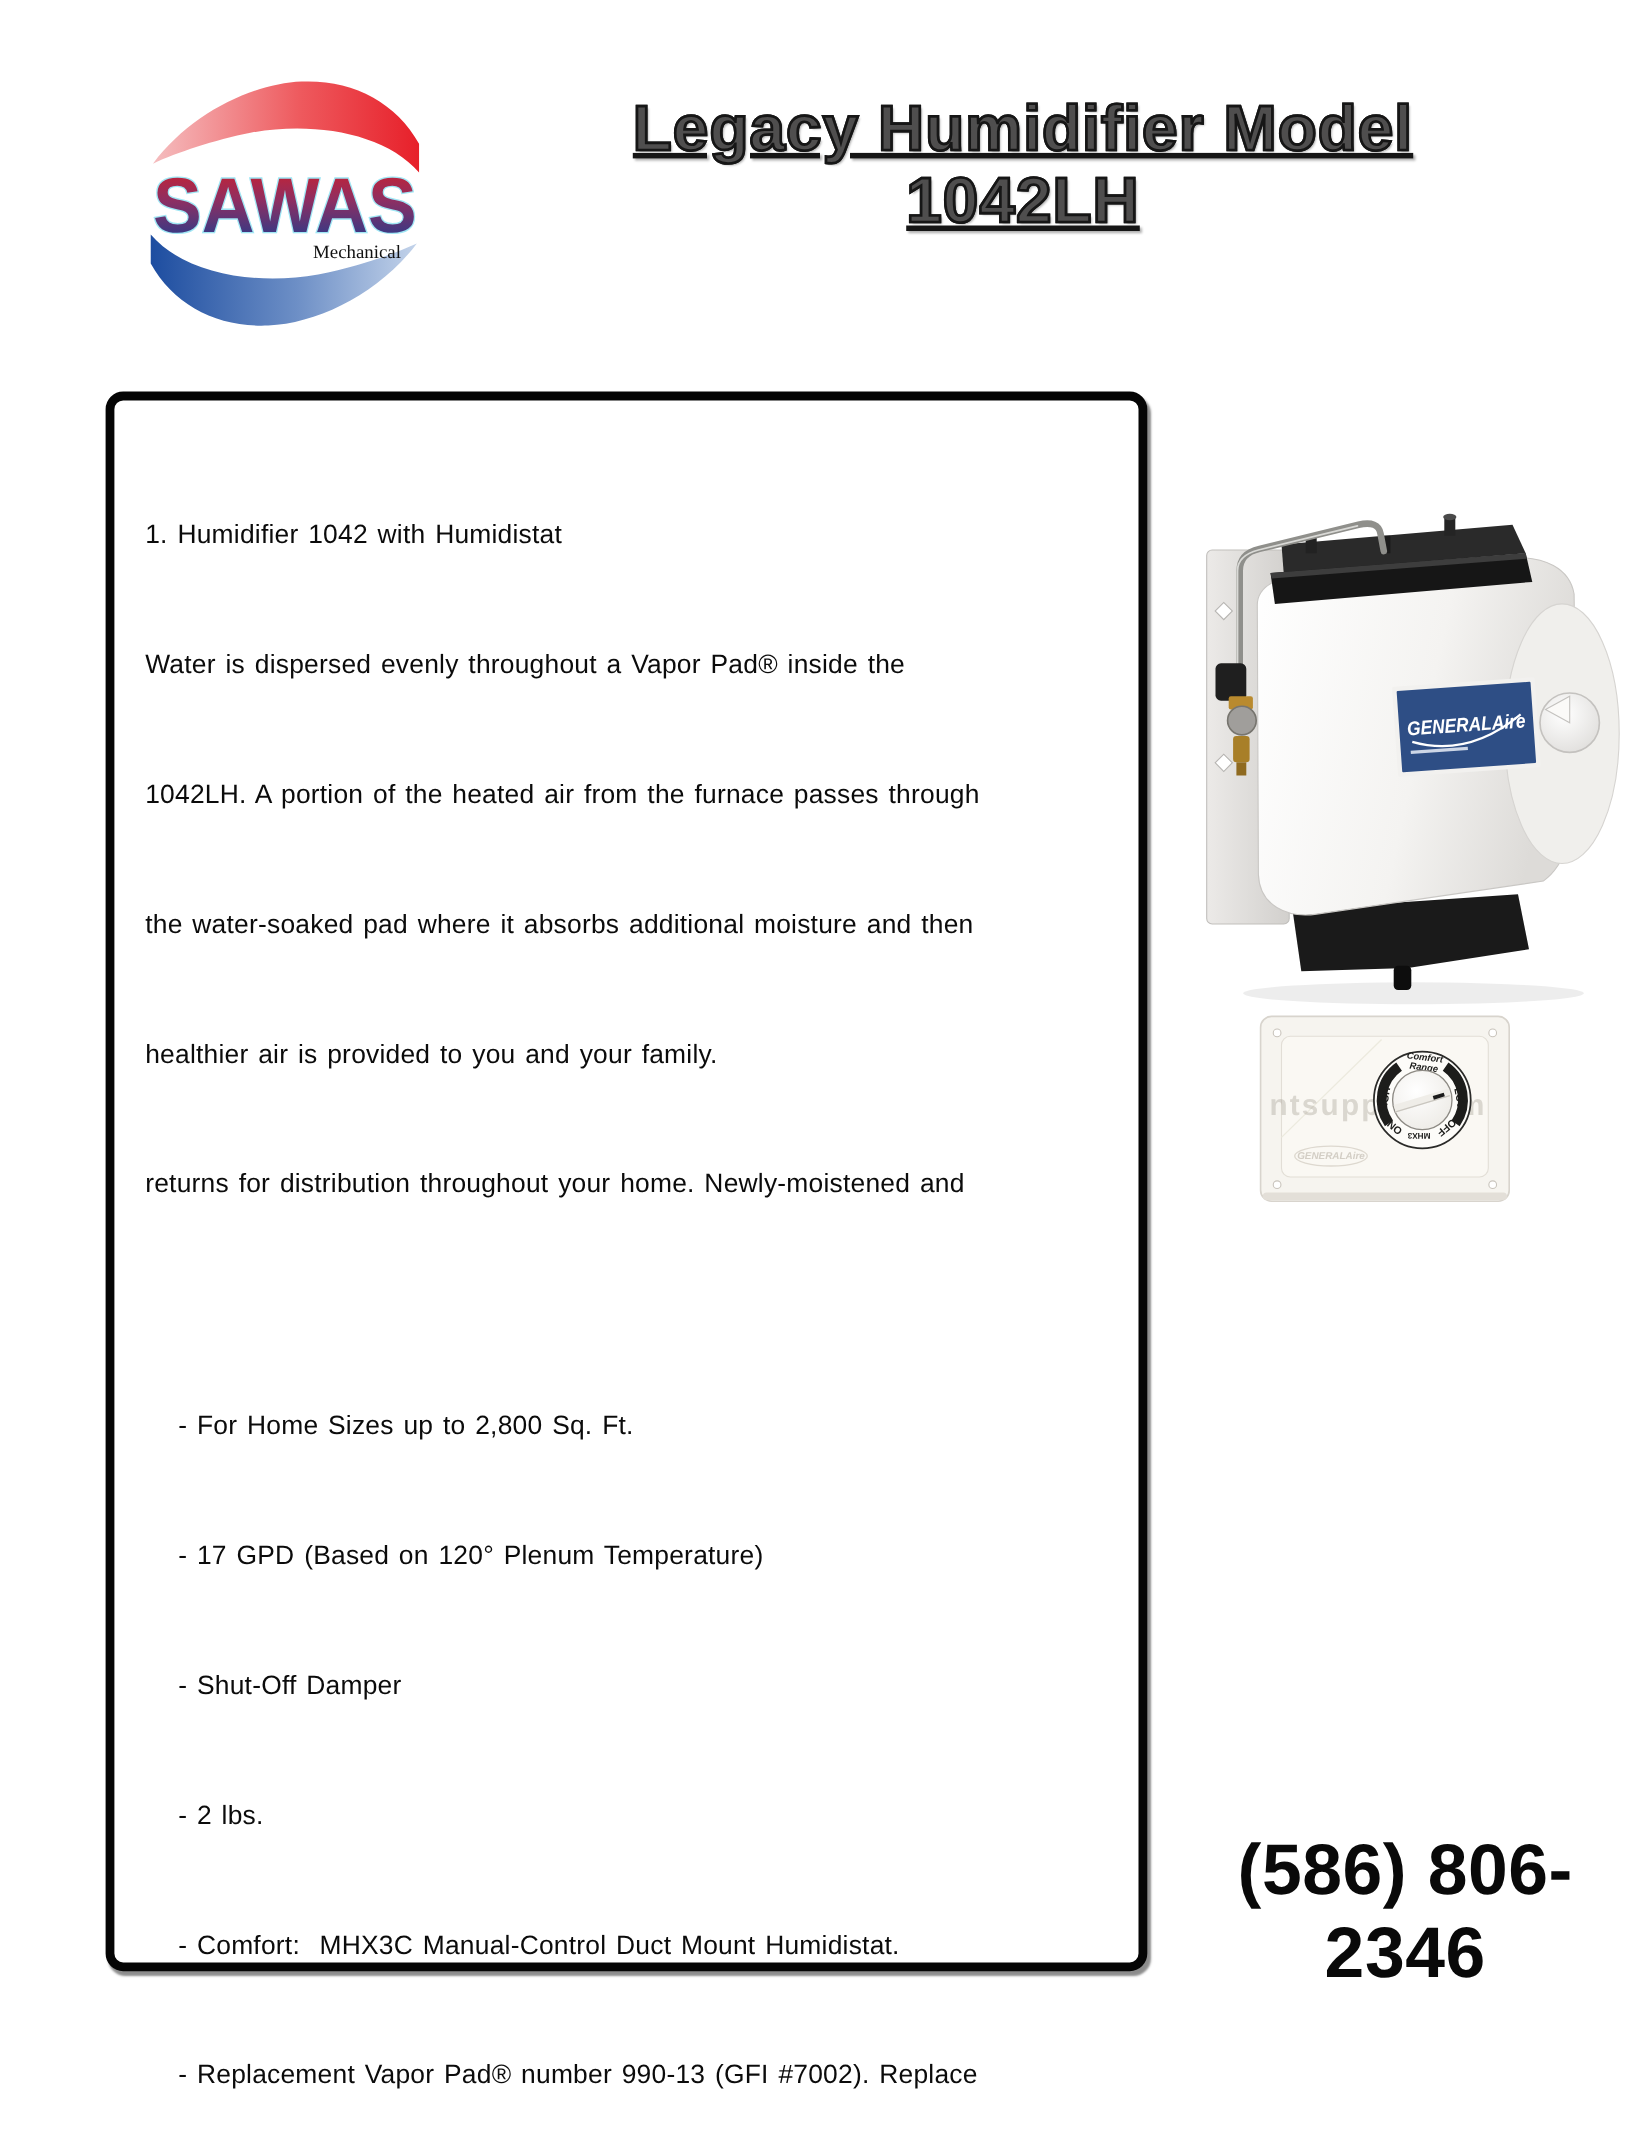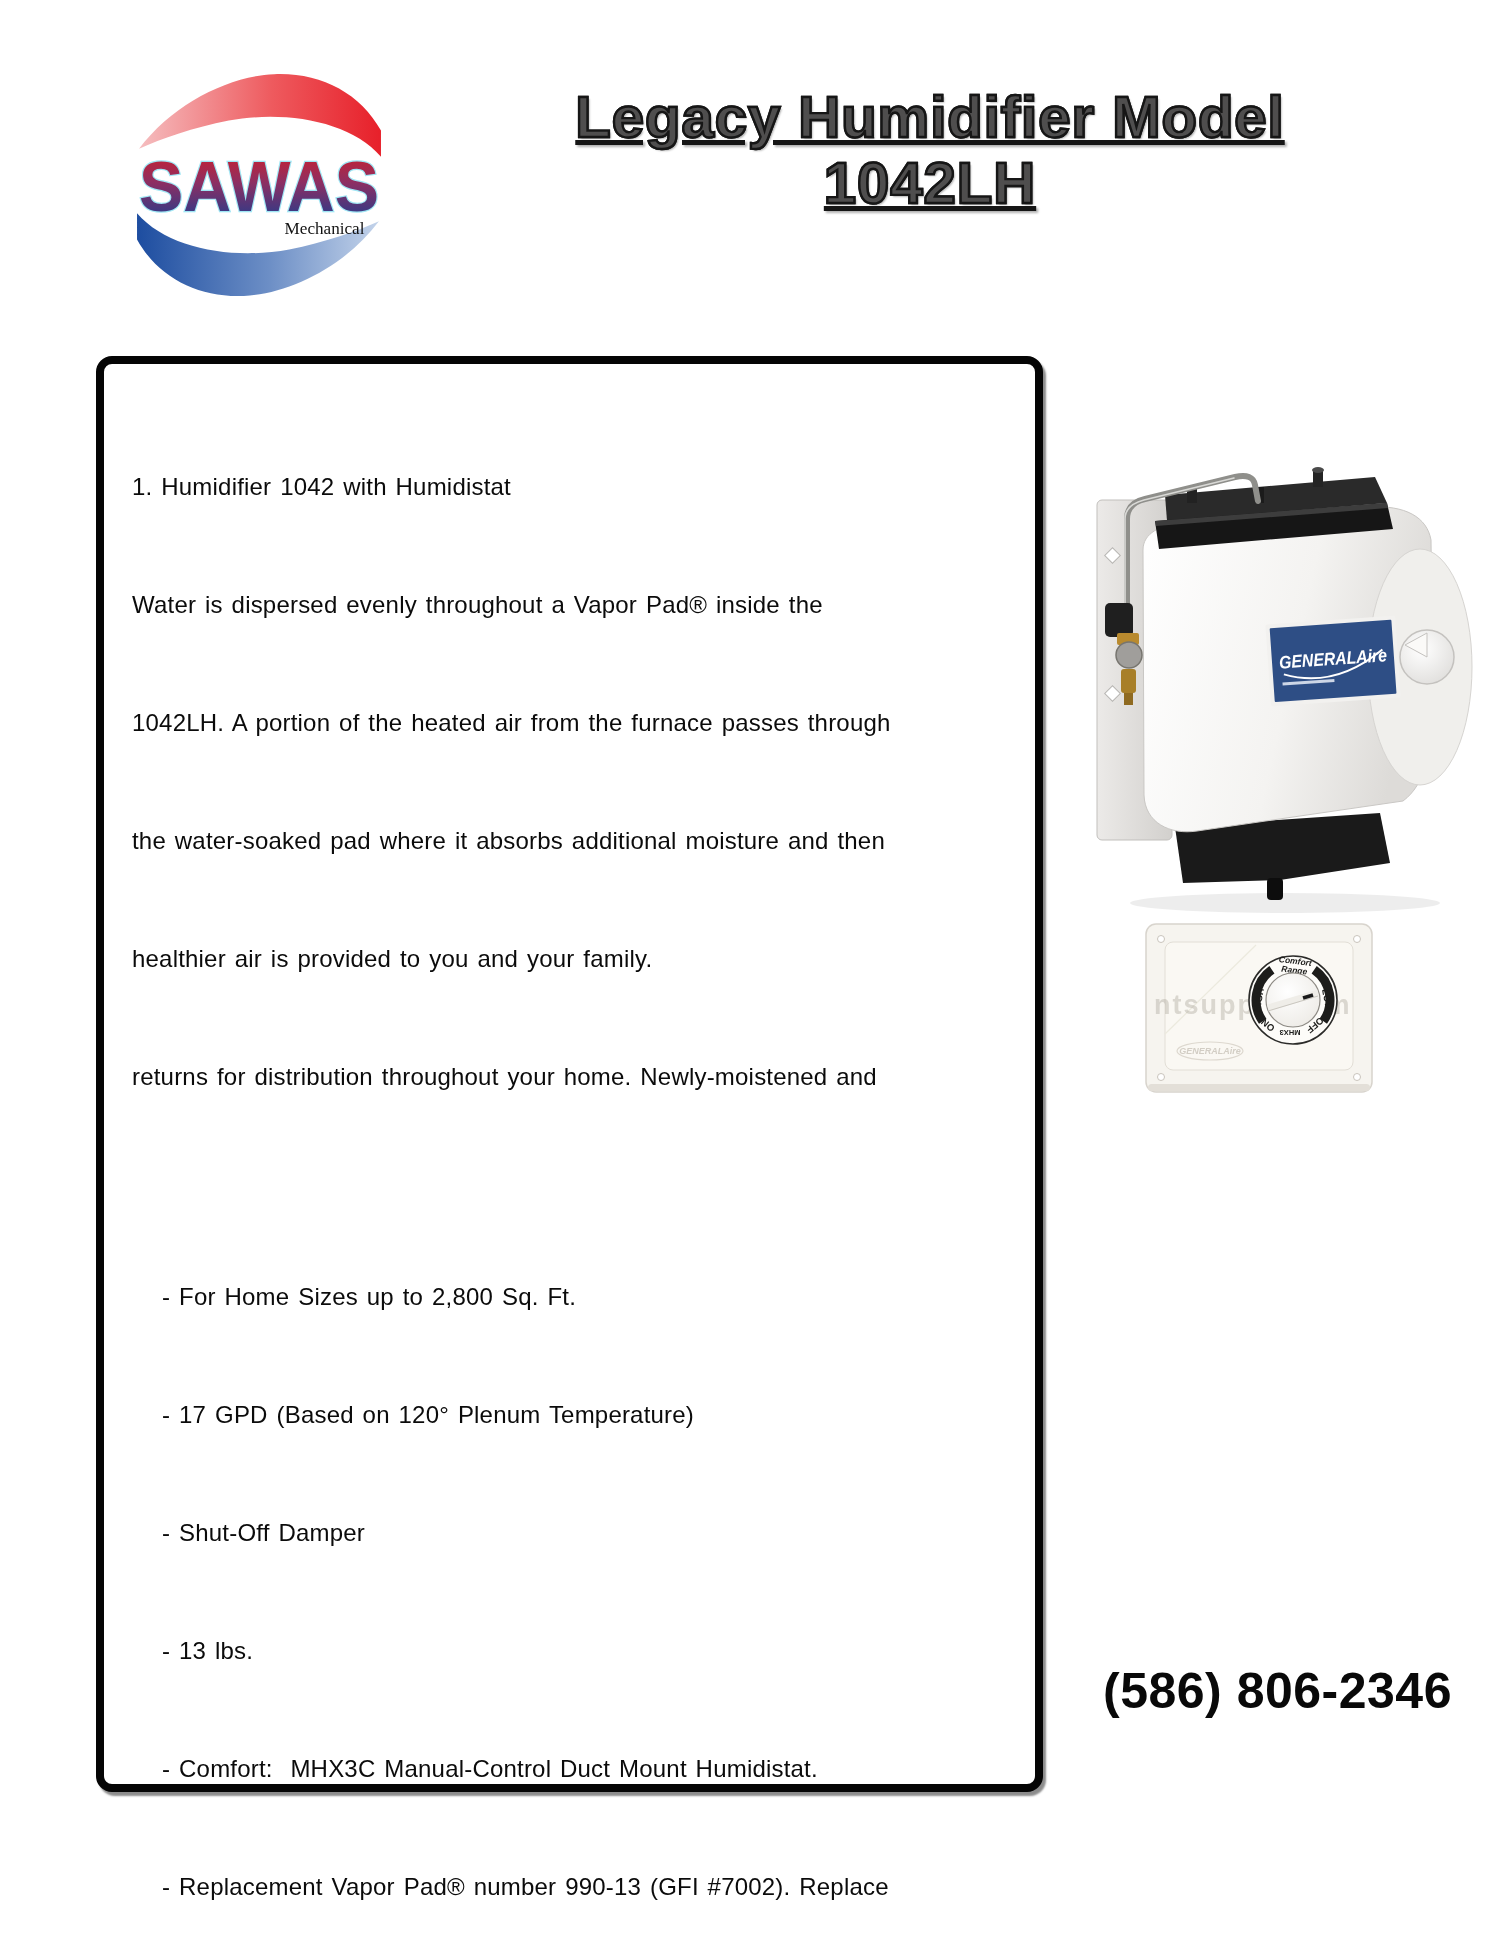--- a/index.html
+++ b/index.html
@@ -27,21 +27,21 @@
   .feat{padding-left:30px;}
   .feat-sm{padding-left:22px;}
   .feat-cont{padding-left:0;}
 
   
   #humidifierArt{position:absolute;left:1075px;top:455px;width:420px;height:470px;}
   #humidistatArt{position:absolute;left:1138px;top:912px;width:244px;height:196px;}
 
   
   #phone{position:absolute;left:1080px;top:1662px;width:395px;text-align:center;
-         font-size:50px;font-weight:bold;letter-spacing:0.5px;color:#090909;}
+         font-size:65px;font-weight:bold;letter-spacing:0.5px;color:#090909;}
 </style>
 </head>
 <body>
 
 <div id="page">
 
   <svg id="logo" viewBox="0 0 250 240">
     <defs>
       <linearGradient id="gradRed" x1="0" y1="0" x2="1" y2="0">
         <stop offset="0" stop-color="#f5bdbf"></stop>
@@ -75,21 +75,21 @@
     <div class="line">1. Humidifier 1042 with Humidistat</div>
     <div class="line">Water is dispersed evenly throughout a Vapor Pad® inside the</div>
     <div class="line">1042LH. A portion of the heated air from the furnace passes through</div>
     <div class="line">the water-soaked pad where it absorbs additional moisture and then</div>
     <div class="line">healthier air is provided to you and your family.</div>
     <div class="line">returns for distribution throughout your home. Newly-moistened and</div>
     <div class="gap"></div>
     <div class="line feat">- For Home Sizes up to 2,800 Sq. Ft.</div>
     <div class="line feat">- 17 GPD (Based on 120° Plenum Temperature)</div>
     <div class="line feat">- Shut-Off Damper</div>
-    <div class="line feat">- 13 lbs.</div>
+    <div class="line feat">- 2 lbs.</div>
     <div class="line feat">- Comfort:  MHX3C Manual-Control Duct Mount Humidistat.</div>
     <div class="line feat">- Replacement Vapor Pad® number 990-13 (GFI #7002). Replace</div>
     <div class="line feat-cont">1-2 times per season.</div>
     
     
     
     
     
     
     

